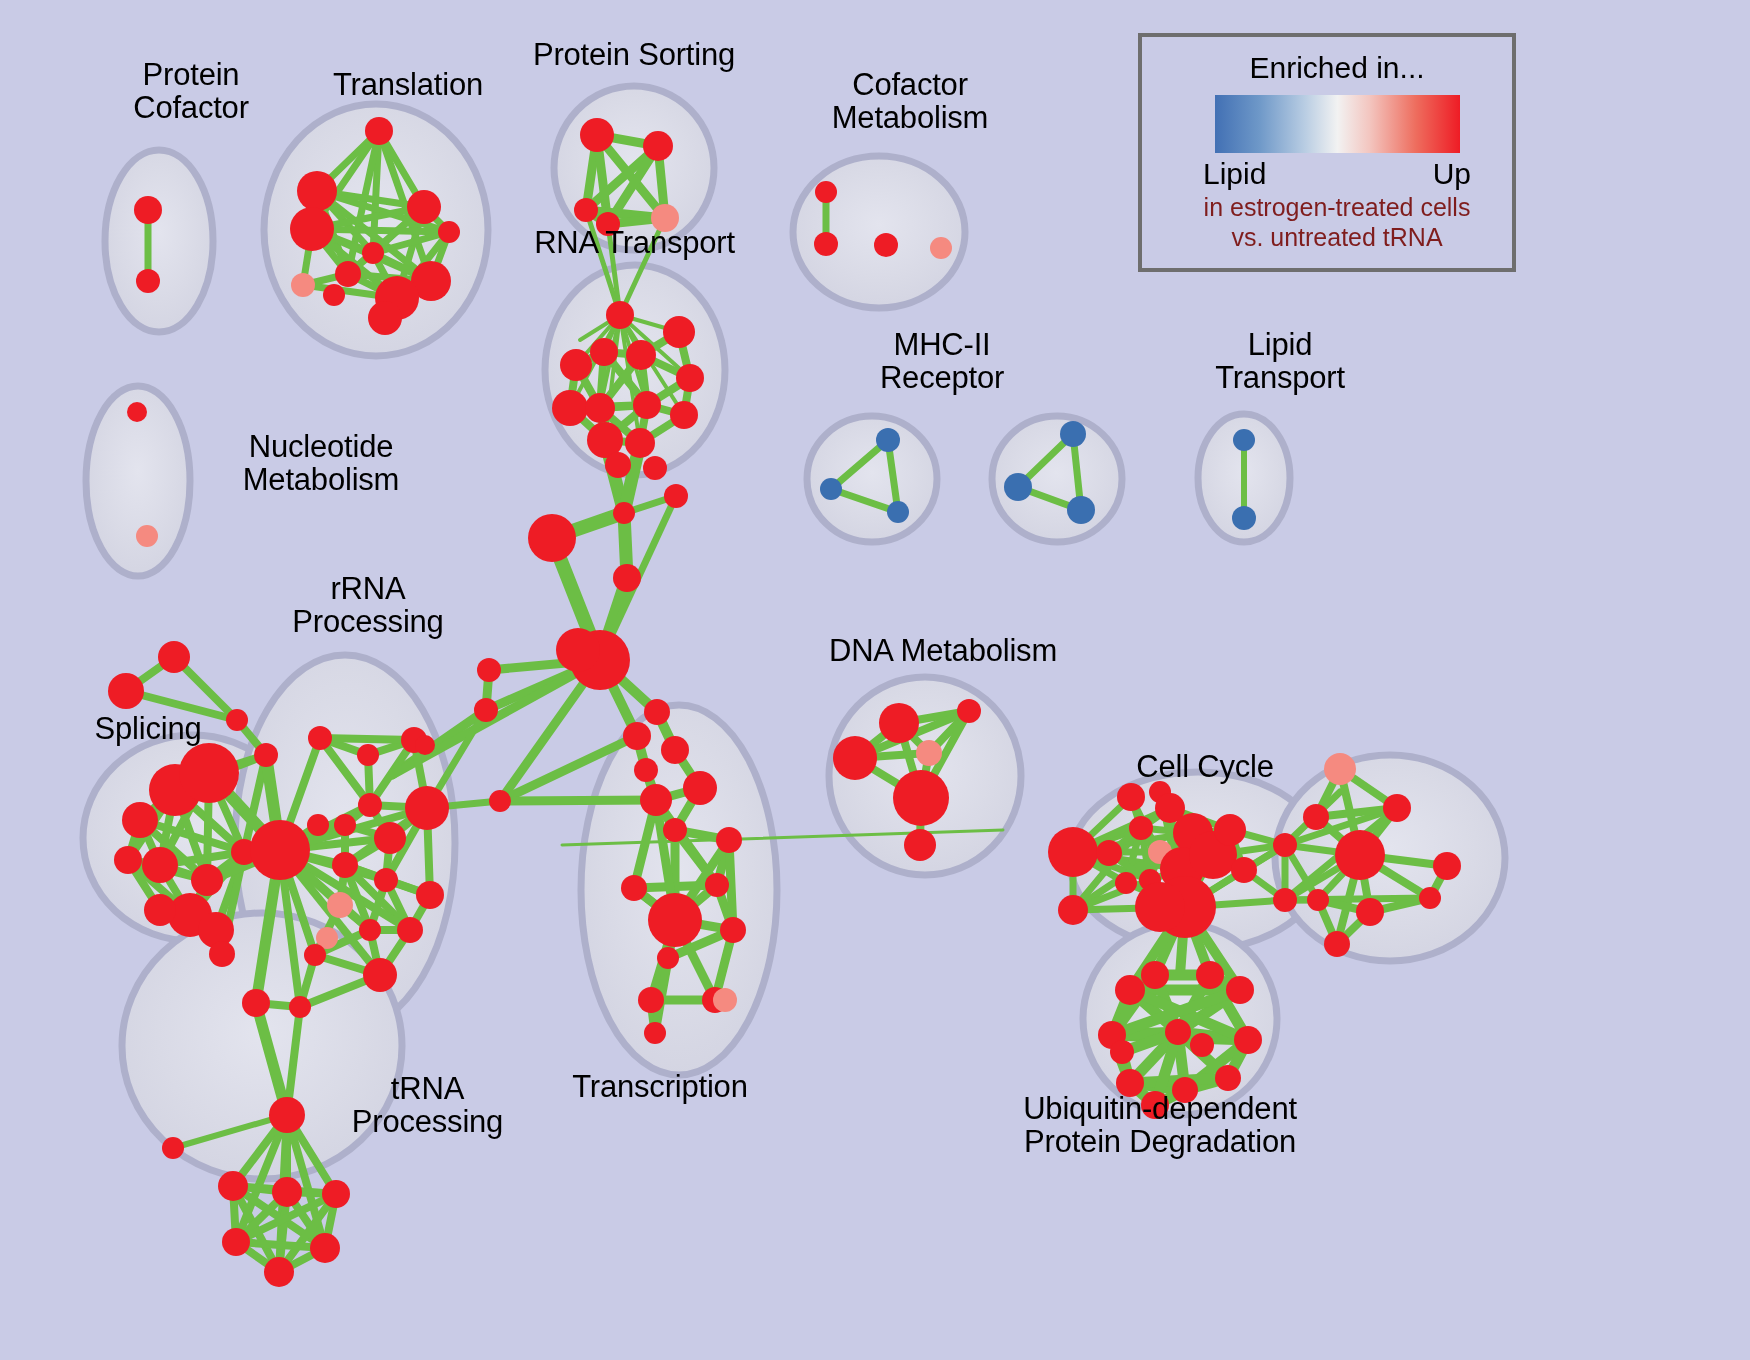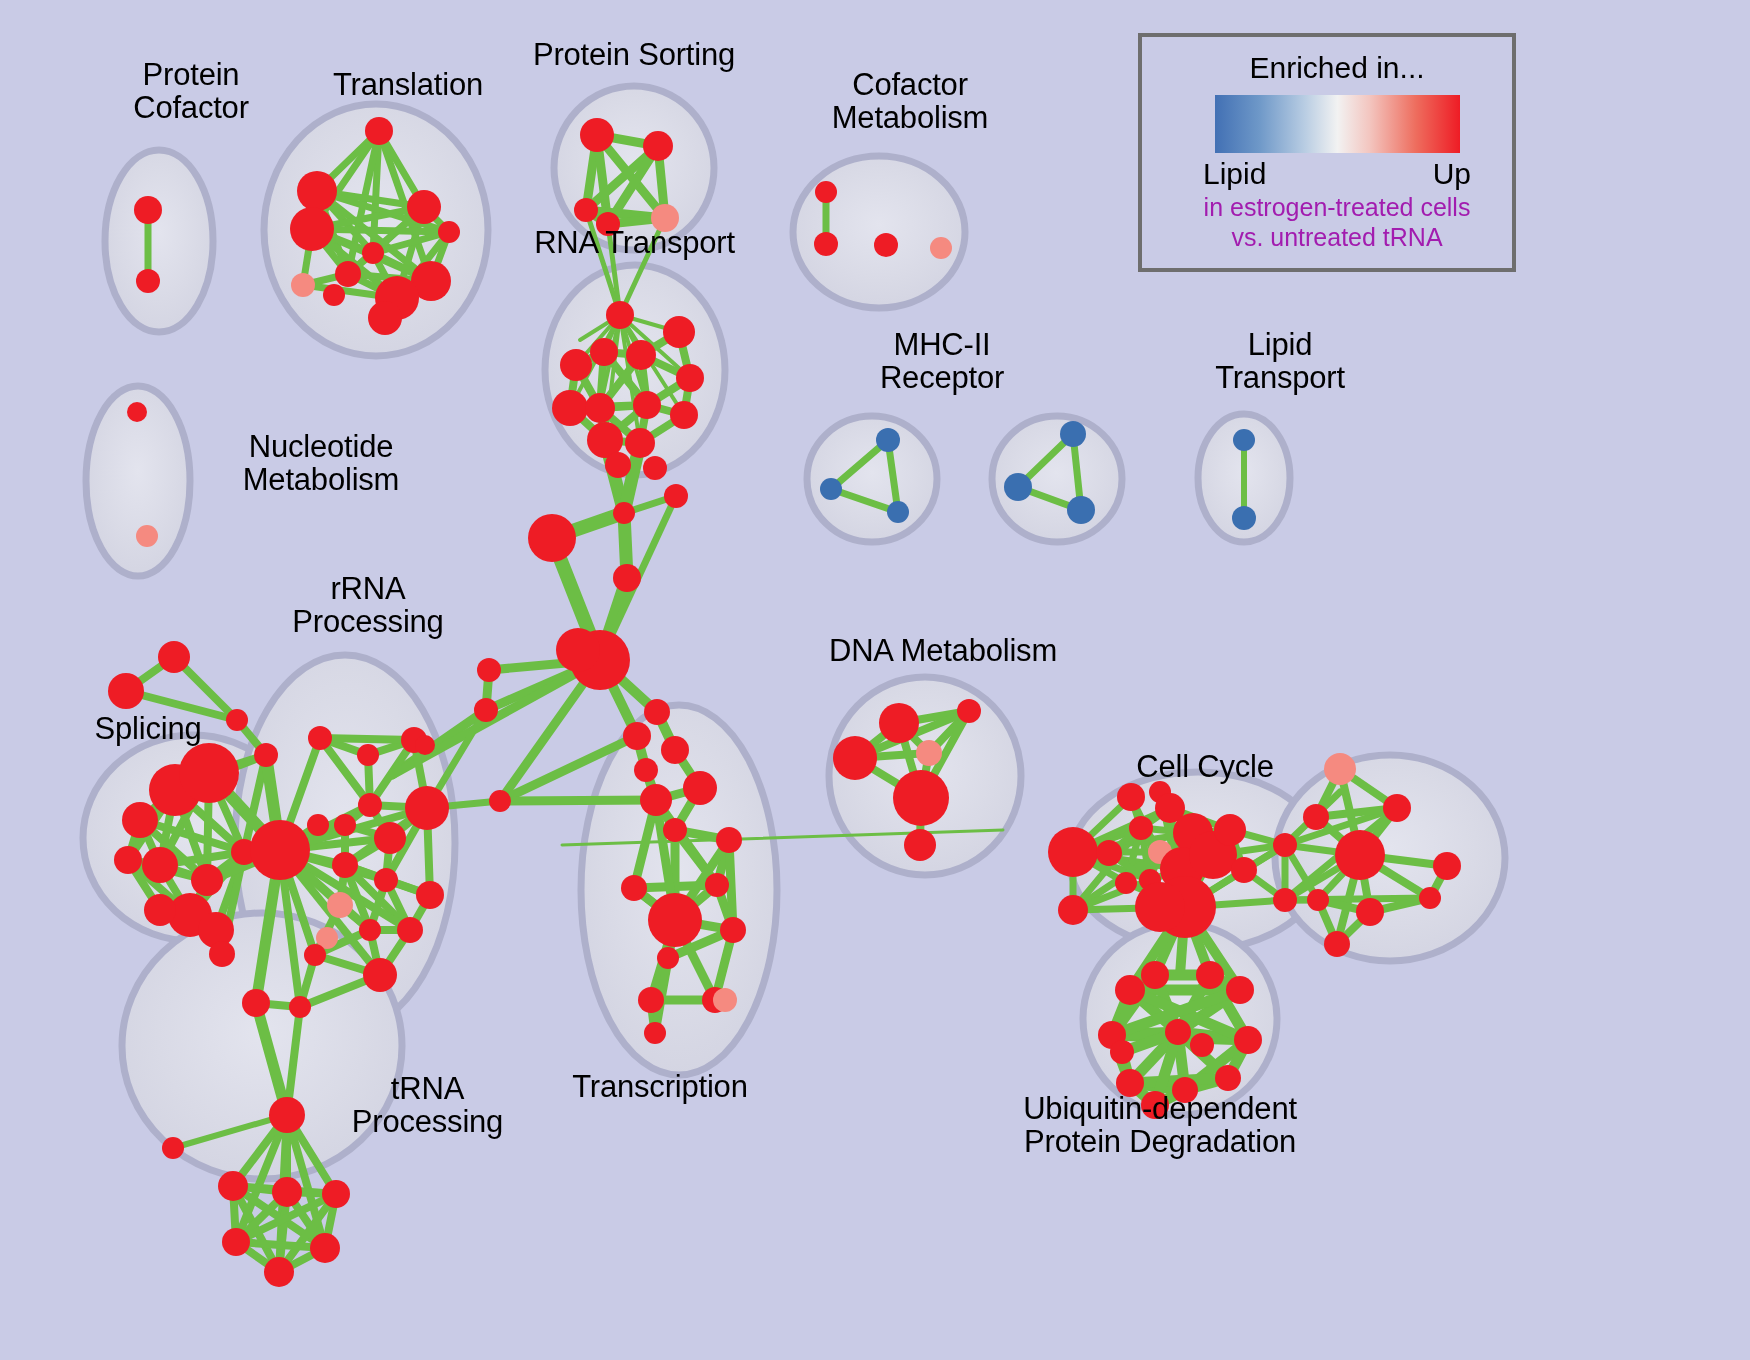--- a/index.html
+++ b/index.html
@@ -44,21 +44,21 @@
     margin-top:10px;
     width:245px;height:58px;
     background:linear-gradient(to right,#4270b4 0%,#6e98c8 18%,#b6cbe2 36%,#f2f2f2 50%,#f3c6c0 63%,#ee6d5e 82%,#ee1c25 100%);
   }
   #legend .ends{
     margin-top:4px;width:268px;
     display:flex;justify-content:space-between;
     font-size:30px;color:#000;
   }
   #legend .sub{
-    font-size:25px;color:#a21caf;line-height:1.12;text-align:left;margin-top:2px;
+    font-size:25px;color:#7f1d1d;line-height:1.12;text-align:left;margin-top:2px;
   }
 </style>
 </head>
 <body>
 
 <div id="canvas">
 
   <svg id="net" viewBox="0 0 1750 1360" xmlns="http://www.w3.org/2000/svg">
     <defs>
       <radialGradient id="blobg" cx="50%" cy="45%" r="62%">

